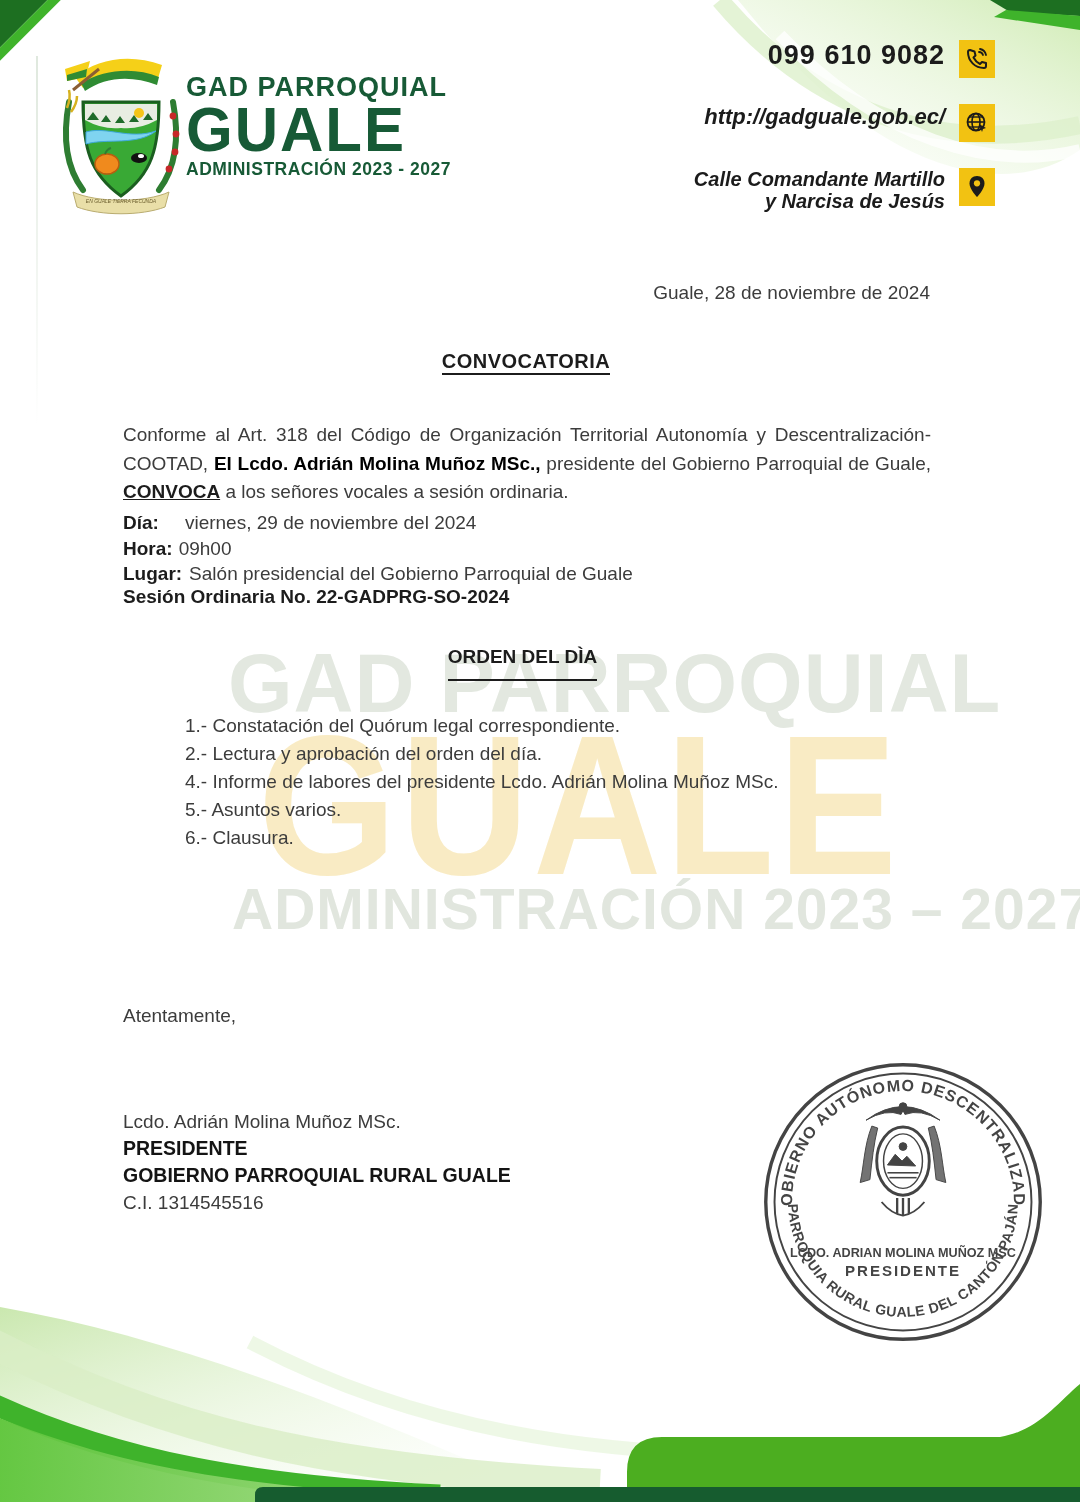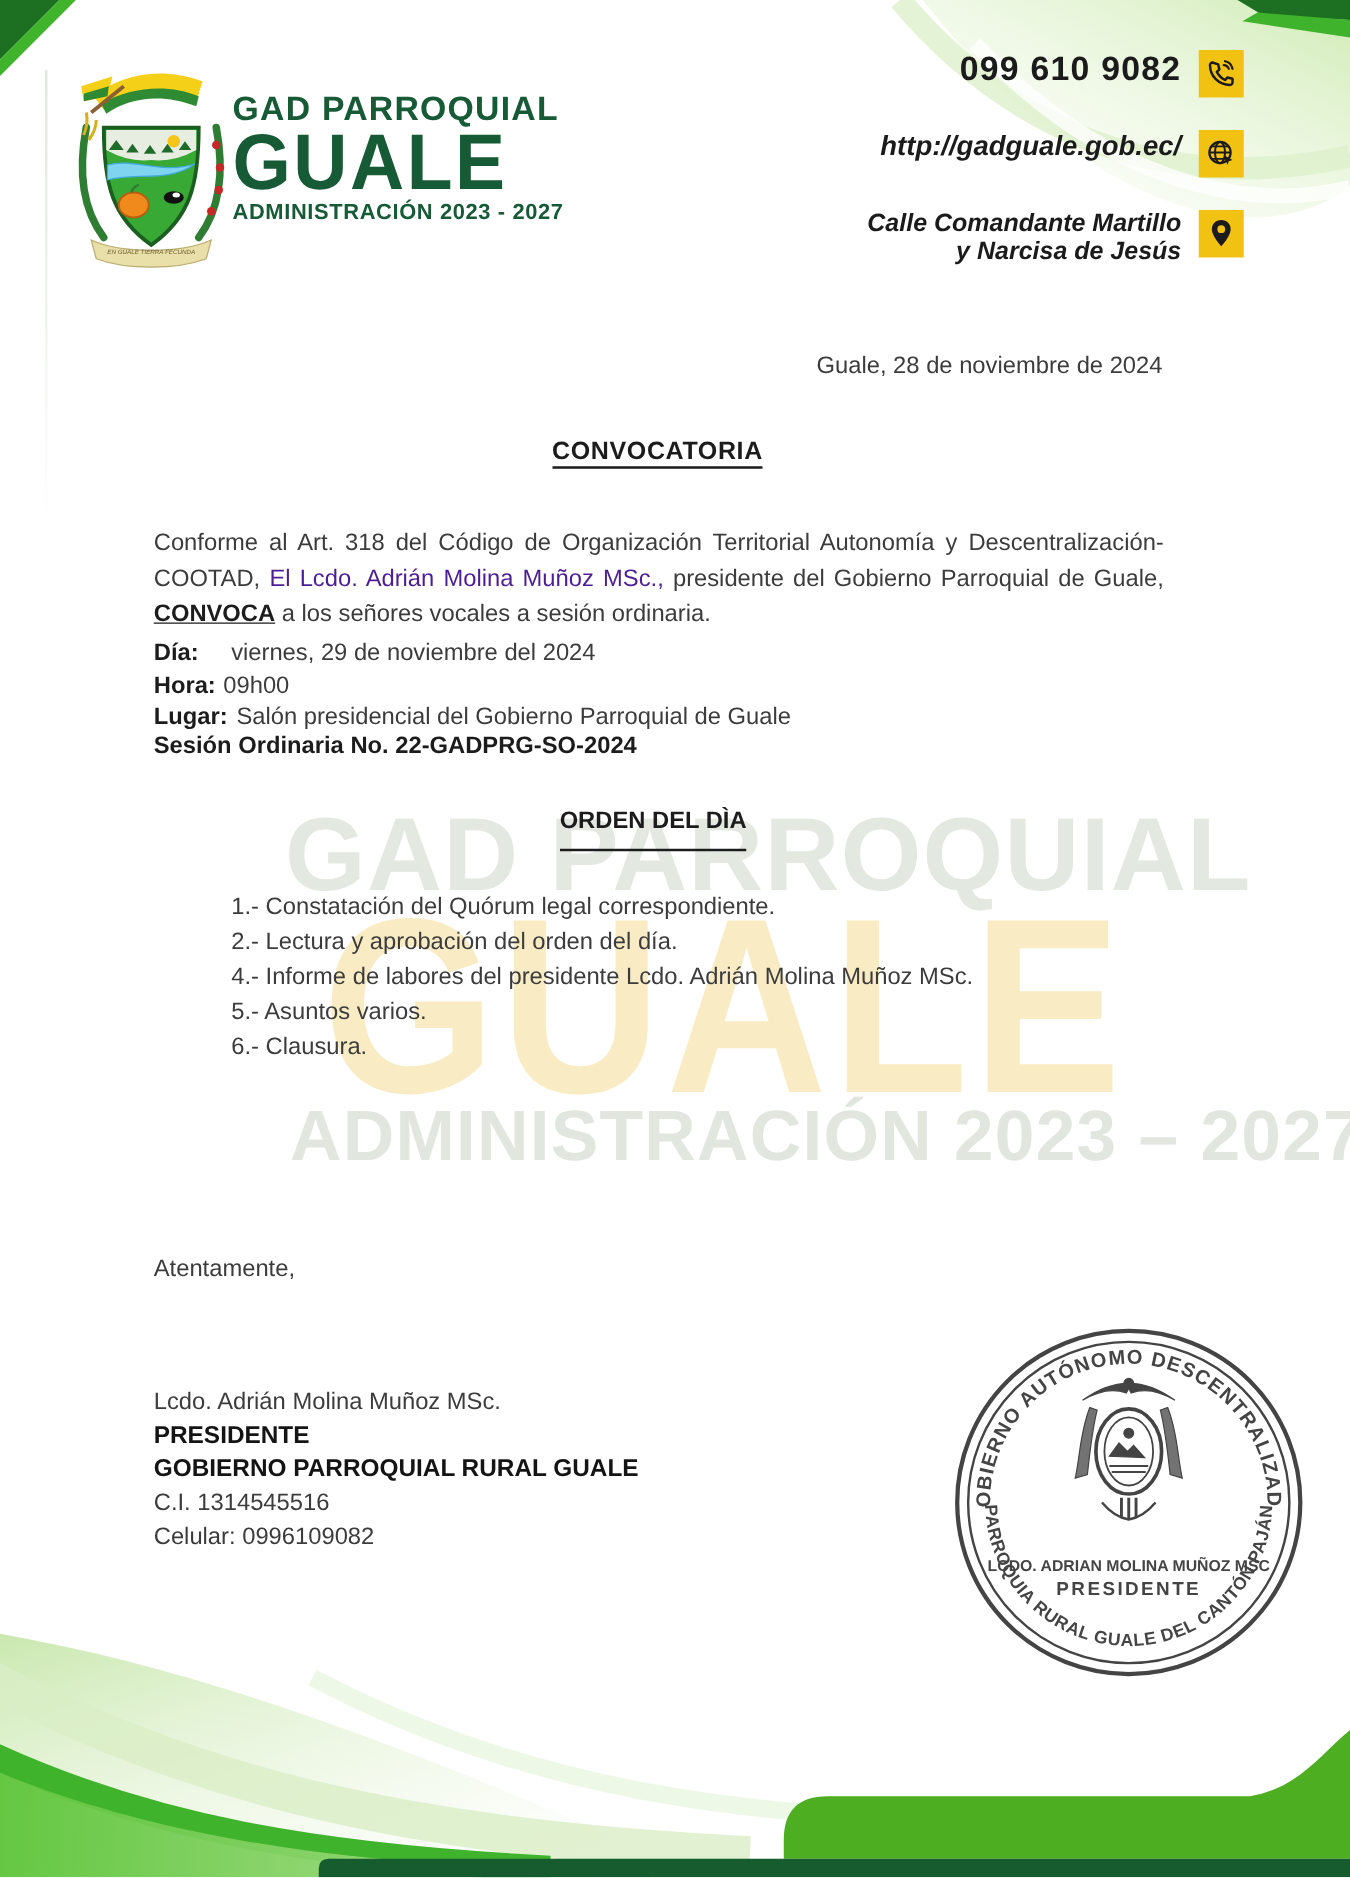--- a/index.html
+++ b/index.html
@@ -40,21 +40,21 @@
     transform:scaleY(1.12); transform-origin:left top; opacity:.85; }
   .wm3 { left:232px; top:876px; font-size:57px; letter-spacing:1px; color:#e1e6de; }
   
   .date-line { position:absolute; right:150px; top:282px; font-size:19px; z-index:2; }
   .doc-title { position:absolute; left:0; width:1052px; top:350px; text-align:center;
     z-index:2; }
   .doc-title span { font-size:20px; font-weight:bold; color:#1c1c1c;
     border-bottom:2px solid #1c1c1c; padding-bottom:1px; letter-spacing:.5px; }
   .intro { position:absolute; left:123px; top:421px; width:808px; font-size:19px;
     line-height:28.5px; text-align:justify; z-index:2; }
-  .intro .s-b { font-weight:normal; color:#4c1d95; }
+  .intro .s-b { font-weight:bold; color:#000000; }
   .intro .s-bu { font-weight:bold; color:#1c1c1c; text-decoration:underline; }
   .meta { position:absolute; left:123px; top:510px; font-size:19px; line-height:25.5px; z-index:2; }
   .meta-label { font-weight:bold; color:#1c1c1c; }
   .session-line { position:absolute; left:123px; top:586px; font-size:19px;
     font-weight:bold; color:#1c1c1c; z-index:2; }
   .agenda-title { position:absolute; left:0; width:1045px; top:646px; text-align:center; z-index:2; }
   .agenda-title span { font-size:19px; font-weight:bold; color:#1c1c1c;
     border-bottom:2px solid #1c1c1c; padding-bottom:12px; }
   .agenda { position:absolute; left:160px; top:712px; width:772px; font-size:19px;
     line-height:28px; z-index:2; }
@@ -221,21 +221,20 @@
       <div class="agenda-item">6.- Clausura.</div>
     </div>
 
   <div class="closing">Atentamente,</div>
 
   <div class="sig">
     <div>Lcdo. Adrián Molina Muñoz MSc.</div>
     <div class="sig-bold">PRESIDENTE</div>
     <div class="sig-bold">GOBIERNO PARROQUIAL RURAL GUALE</div>
     <div>C.I. 1314545516</div>
-    <div>Celular: 0996109082</div>
   </div>
 
   <svg class="seal" width="292" height="292" viewBox="0 0 300 300">
     <g stroke="#2b2b2b" fill="none">
       <circle cx="150" cy="150" r="141" stroke-width="3.5"></circle>
       <circle cx="150" cy="150" r="132" stroke-width="2"></circle>
     </g>
     <defs>
       <path id="sealTop" d="M 36,150 A 114,114 0 0 1 264,150"></path>
       <path id="sealBottom" d="M 32,150 A 118,118 0 0 0 268,150"></path>

